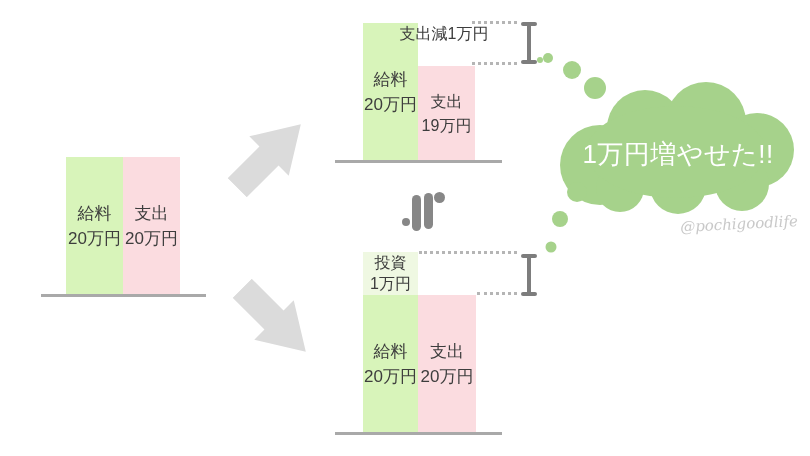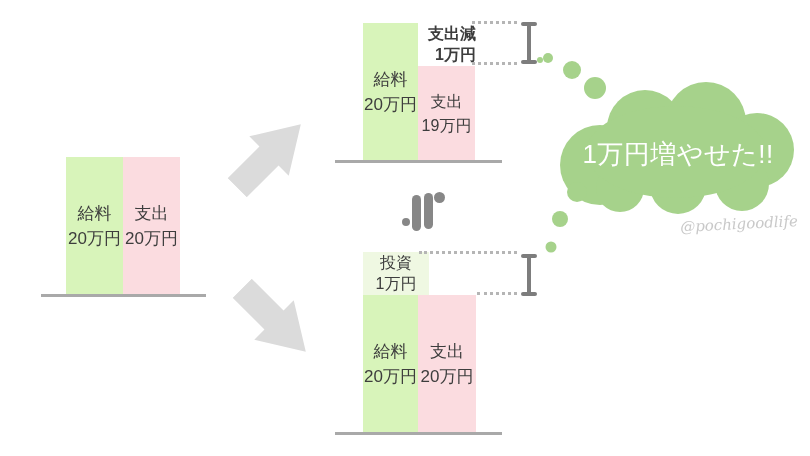--- a/index.html
+++ b/index.html
@@ -8,22 +8,22 @@
     font-family:"Liberation Sans","DejaVu Sans",sans-serif;color:var(--text-dark,#3d3d3d);
   }
   .bar{
     position:absolute;display:flex;flex-direction:column;justify-content:center;align-items:center;
     font-size:17px;line-height:1.5;white-space:nowrap;color:var(--text-dark,#3d3d3d);
   }
   .bar.green{background:var(--bar-green,#d8f4ba);}
   .bar.pink{background:var(--bar-pink,#fbdce0);}
   .bar.lightgreen{background:var(--bar-green-light,#eff8e2);font-size:16px;line-height:1.3;}
   .gap-label{
-    position:absolute;display:flex;flex-direction:column;justify-content:center;align-items:flex-end;
-    text-align:center;font-size:16px;line-height:1.3;white-space:nowrap;color:var(--text-dark,#3d3d3d);font-weight:bold;
+    position:absolute;display:flex;flex-direction:row;justify-content:center;align-items:flex-start;
+    text-align:center;font-size:16px;line-height:1.3;white-space:nowrap;color:var(--text-dark,#3d3d3d);
   }
   .baseline{position:absolute;height:3px;background:var(--line-gray,#a9a9a9);}
   .dotted{position:absolute;height:0;border-top:3px dotted var(--dotted-gray,#b5b5b5);}
   .ibeam{position:absolute;width:16px;}
   .ibeam .cap{height:4px;background:var(--bracket-gray,#7d7d7d);border-radius:2px;}
   .ibeam .stem{width:4px;height:34px;margin:0 auto;background:var(--bracket-gray,#7d7d7d);}
   .arrow{position:absolute;width:90px;height:56px;}
   .arrow svg{display:block;width:100%;height:100%;}
   .arrow polygon{fill:var(--arrow-gray,#dbdbdb);}
   .arrow.up{transform:rotate(-45deg);}
@@ -92,21 +92,21 @@
   </div>
   <div class="baseline" style="left:335px;top:160px;width:167px;"></div>
 
   <div class="eq-icon">
     <div class="d1"></div>
     <div class="b1"></div>
     <div class="b2"></div>
     <div class="d2"></div>
   </div>
 
-  <div class="bar lightgreen" style="left:363px;top:252px;width:66px;height:43px;">
+  <div class="bar lightgreen" style="left:363px;top:252px;width:55px;height:43px;">
     <span>投資</span>
     <span>1万円</span>
   </div>
   <div class="bar green" style="left:363px;top:295px;width:55px;height:138px;">
     <span>給料</span>
     <span>20万円</span>
   </div>
   <div class="bar pink" style="left:418px;top:295px;width:58px;height:138px;">
     <span>支出</span>
     <span>20万円</span>

